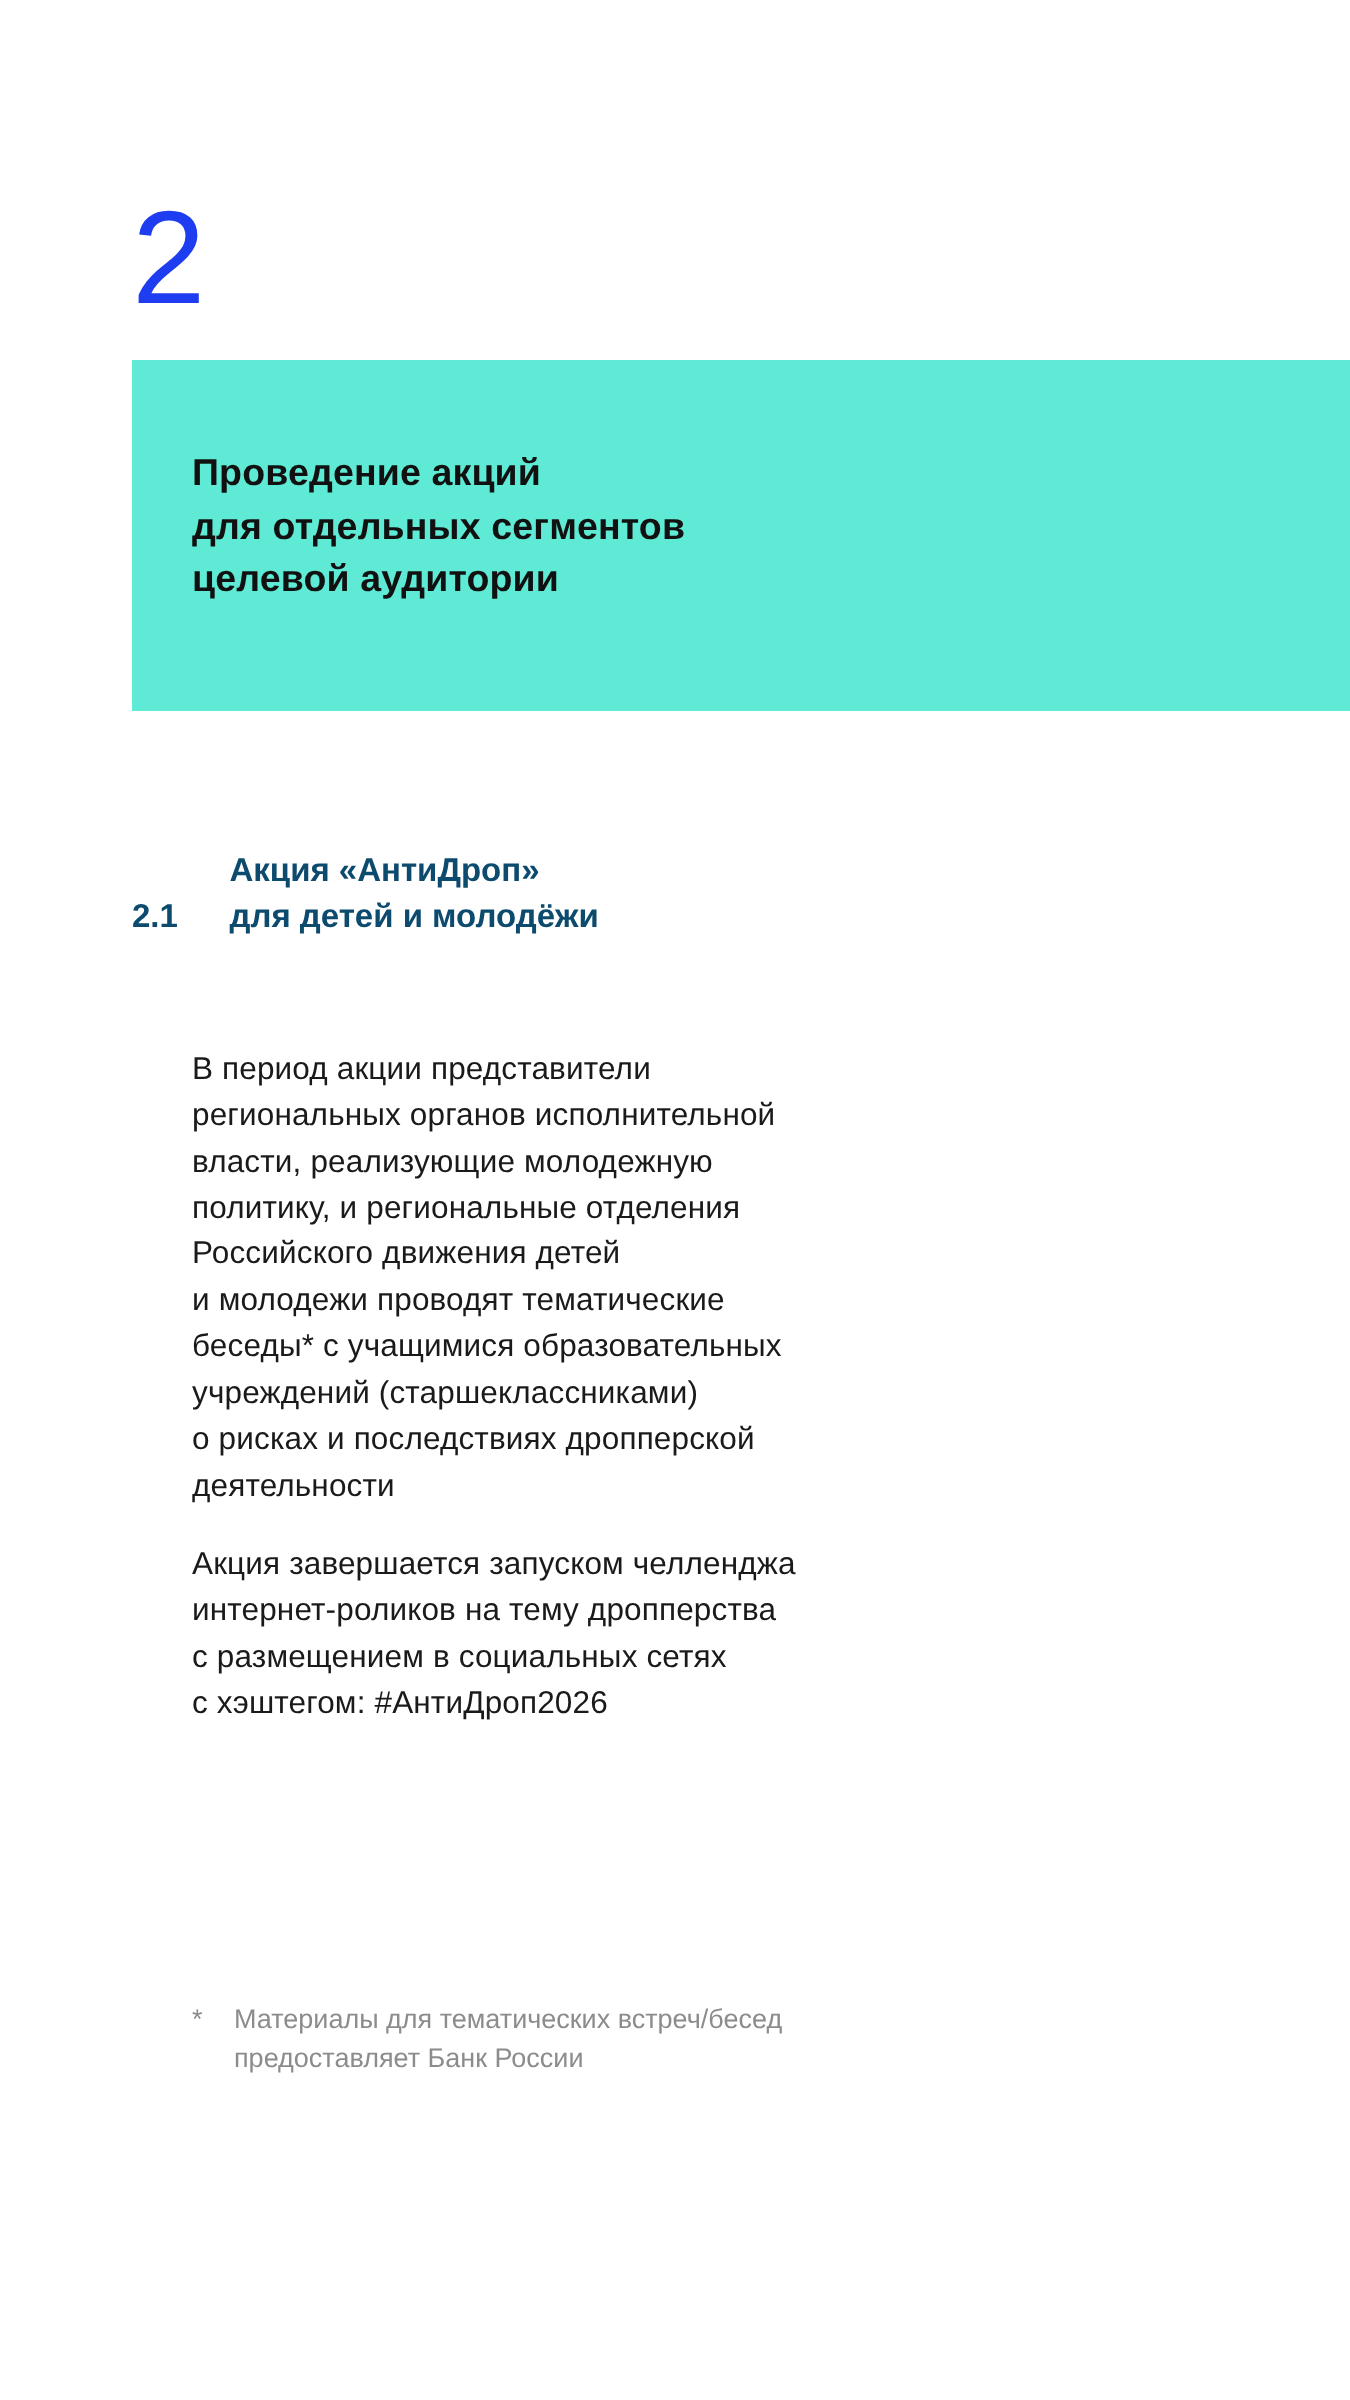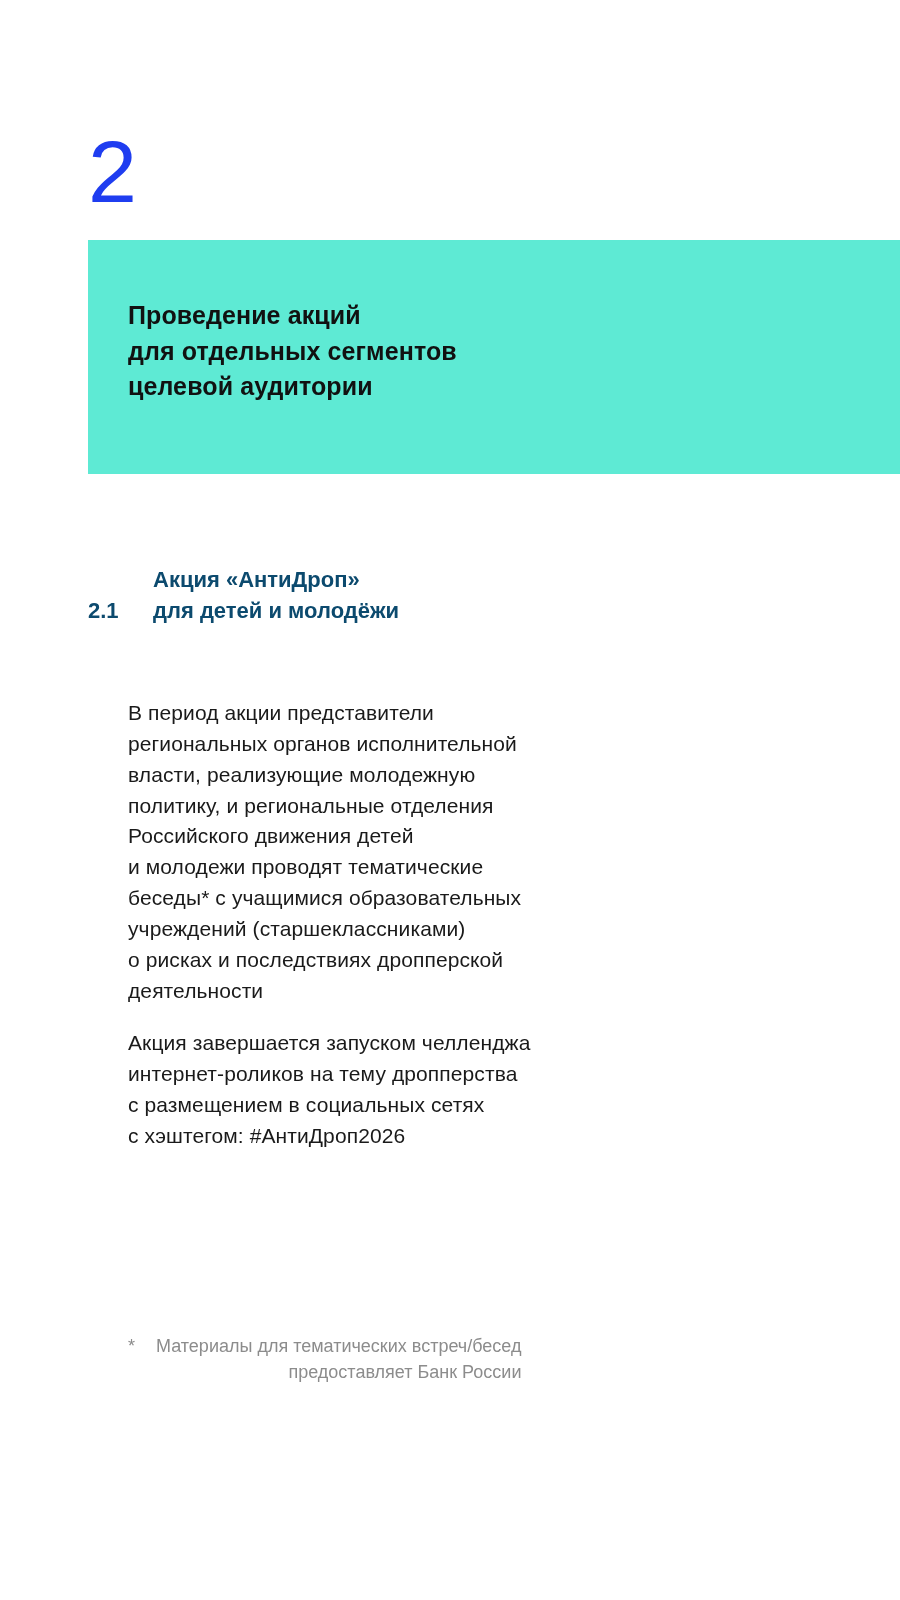--- a/index.html
+++ b/index.html
@@ -97,21 +97,20 @@
     color: #8c8c8c;
     font-size: 18px;
     line-height: 1.44;
   }
   .footnote-mark {
     width: 28px;
     flex: none;
   }
   .footnote-text {
     white-space: pre-line;
-    text-align: right;
   }
 </style>
 </head>
 <body>
 
 <div class="section-number">2</div>
 
 <div class="banner">
   <div class="banner-title">Проведение акций
 для отдельных сегментов

